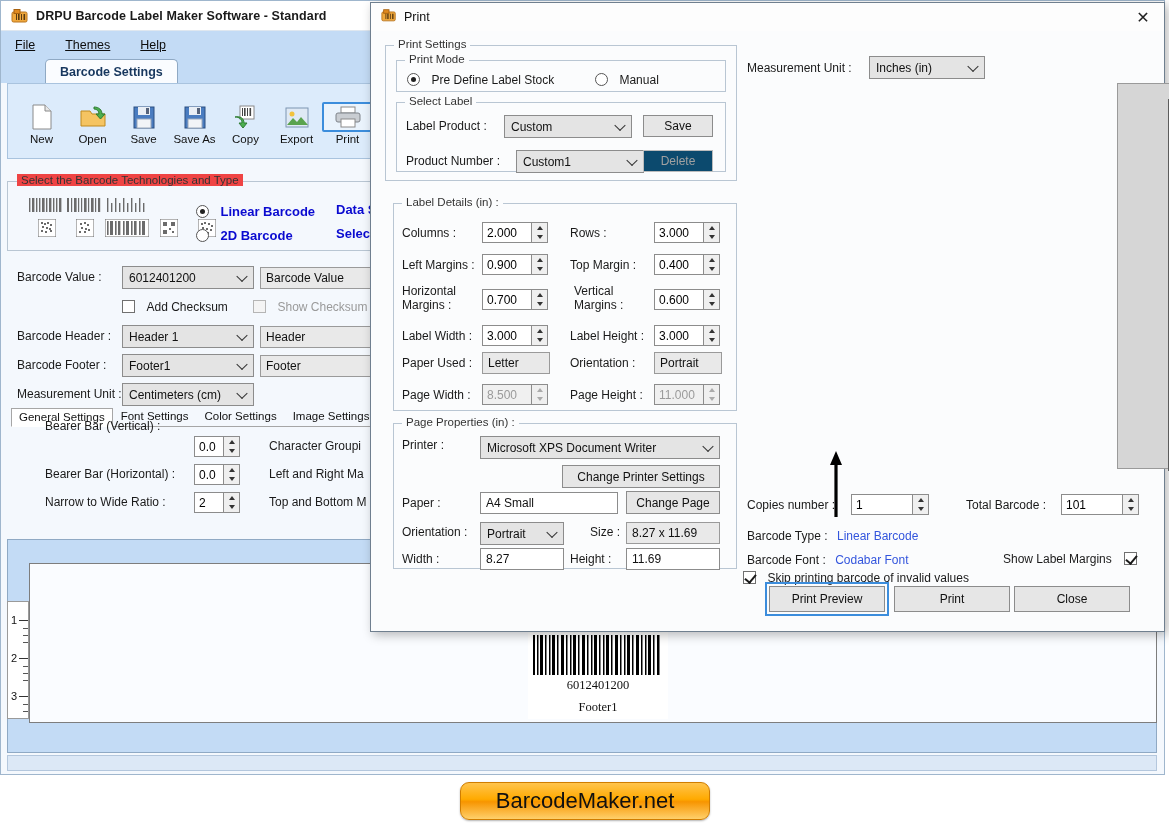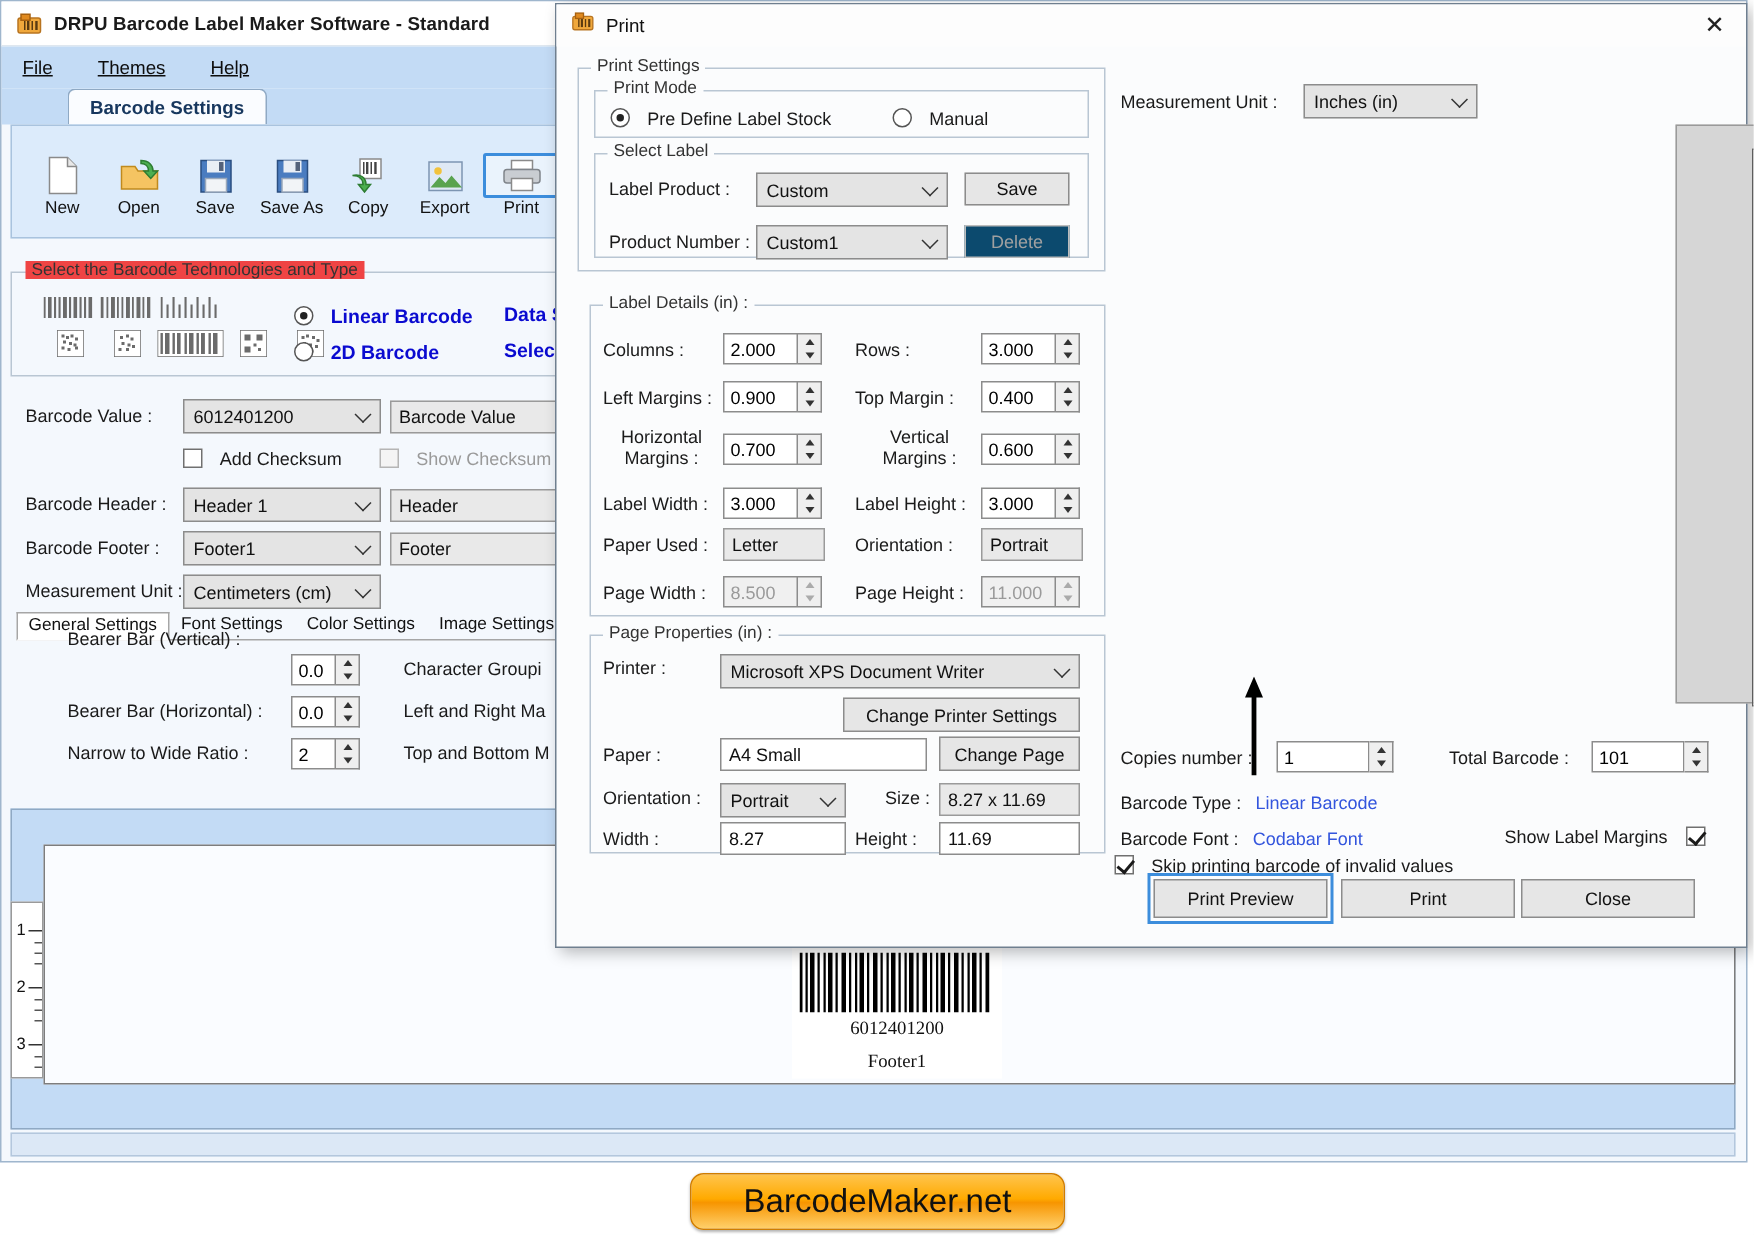--- a/index.html
+++ b/index.html
@@ -621,31 +621,31 @@
         <span class="sec-legend">Select Label</span>
         <div class="lbl-txt" style="position:absolute; left:9px; top:16px;">Label Product :</div>
         <div class="combo" style="position:absolute; left:107px; top:12px; width:128px;">
           <span>Custom</span>
             <i class="chev"></i>
         </div>
         <div class="btn" style="position:absolute; left:246px; top:12px; width:70px; height:22px;">
           <span>Save</span>
         </div>
         <div class="lbl-txt" style="position:absolute; left:9px; top:51px;">Product Number :</div>
-        <div class="combo" style="position:absolute; left:107px; top:47px; width:128px;">
+        <div class="combo" style="position:absolute; left:119px; top:47px; width:128px;">
           <span>Custom1</span>
             <i class="chev"></i>
         </div>
         <div class="btn dis" style="position:absolute; left:246px; top:47px; width:70px; height:22px;">
           <span>Delete</span>
         </div>
       </div>
     </div>
 
-    <div class="sec" style="left:22px; top:200px; width:344px; height:208px;text-align:center;">
+    <div class="sec" style="left:22px; top:200px; width:344px; height:208px;">
       <span class="sec-legend">Label Details (in) :</span>
 
       <div class="lbl-txt" style="position:absolute; left:8px; top:22px;">Columns :</div>
       <div class="spin" style="position:absolute; left:88px; top:18px;">
         <div class="box" style="width:50px">2.000</div>
         <div class="btns">
             <div>
               <i class="arrow-up"></i>
             </div>
             <div>

